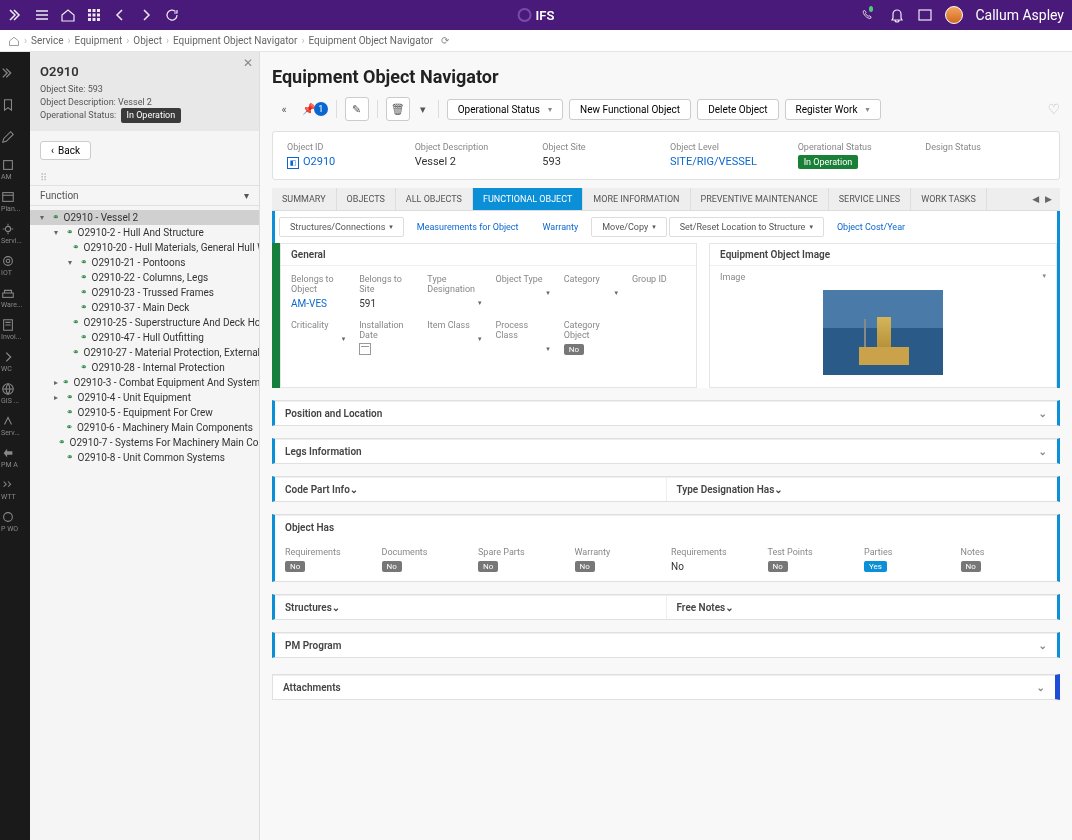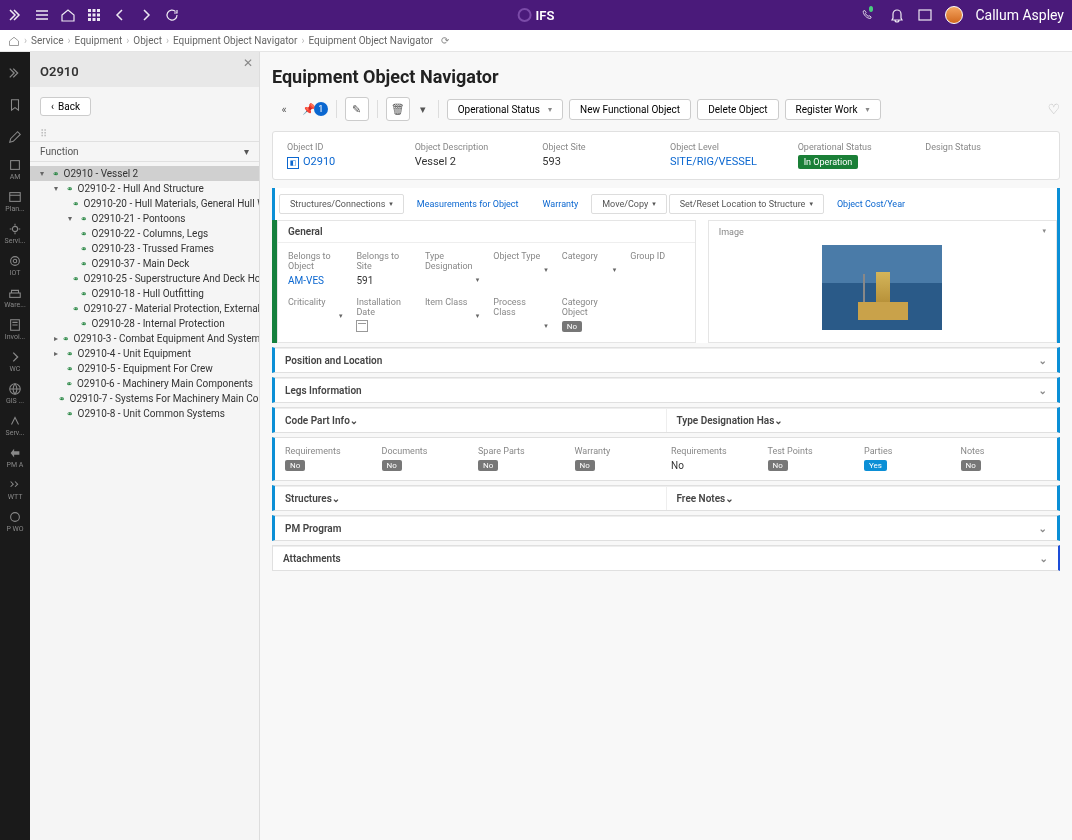--- a/index.html
+++ b/index.html
@@ -11,21 +11,21 @@
 .brand{position:absolute;left:50%;transform:translateX(-50%);display:flex;align-items:center;gap:4px;font-weight:600;font-size:13px}
 .brand-circle{width:14px;height:14px;border-radius:50%;border:2px solid #7b4ba8;display:inline-block}
 .topbar-right{margin-left:auto;display:flex;align-items:center;gap:12px}
 .avatar{width:18px;height:18px;border-radius:50%;background:linear-gradient(#f4a460,#d2691e);border:1px solid #fff}
 .badge-dot{width:6px;height:6px;border-radius:50%;background:#4ade80;position:relative;top:-6px;left:-4px}
 .breadcrumb-bar{height:22px;background:#fff;border-bottom:1px solid #e5e5e5;display:flex;align-items:center;padding:0 8px;font-size:10px;color:#666}
 .breadcrumb-bar a{color:#666;text-decoration:none;cursor:pointer}
 .breadcrumb-sep{margin:0 4px;color:#bbb}
 .main{flex:1;display:flex;overflow:hidden}
 .iconbar{width:30px;background:#1a1a1a;display:flex;flex-direction:column;align-items:center;padding-top:6px;gap:2px}
-.iconbar-item{width:28px;height:30px;display:flex;flex-direction:column;align-items:center;justify-content:center;color:#888;cursor:pointer;font-size:7px}
+.iconbar-item{width:28px;height:30px;display:flex;flex-direction:column;align-items:flex-start;justify-content:center;color:#888;cursor:pointer;font-size:7px}
 .iconbar-item svg{width:14px;height:14px}
 .iconbar-lbl{font-size:7px;margin-top:1px}
 .sidebar{width:230px;background:#f5f5f5;border-right:1px solid #ddd;display:flex;flex-direction:column;position:relative}
 .sidebar-close{position:absolute;top:4px;right:6px;cursor:pointer;color:#888;font-size:12px}
 .obj-header{padding:12px 10px 8px;background:#e8e8e8}
 .obj-id{font-size:13px;font-weight:600;color:#333}
 .obj-meta{font-size:9px;color:#555;margin-top:4px;line-height:1.4}
 .op-badge{display:inline-block;background:#3a3a3a;color:#fff;padding:1px 6px;border-radius:2px;font-size:9px;margin-left:2px}
 .back-btn{margin:10px;padding:3px 10px;border:1px solid #ccc;background:#fff;border-radius:3px;font-size:10px;cursor:pointer;display:inline-flex;align-items:center;gap:4px}
 .func-row{padding:4px 10px;border-top:1px solid #e0e0e0;border-bottom:1px solid #e0e0e0;display:flex;align-items:center}
@@ -50,41 +50,41 @@
 .info-val.link{color:#0b67d0;cursor:pointer}
 .info-badge{background:#1a7f37;color:#fff;padding:2px 6px;border-radius:2px;font-size:9px;display:inline-block;width:fit-content}
 .field-icon{width:12px;height:12px;display:inline-flex;align-items:center;justify-content:center;border:1px solid #0b67d0;color:#0b67d0;font-size:7px;margin-right:4px}
 .tabs{display:flex;border-bottom:1px solid #ddd;background:#eee;font-size:9px}
 .tab{padding:6px 10px;cursor:pointer;color:#555;border-right:1px solid #ddd}
 .tab.active{background:#0b8fd6;color:#fff}
 .tab-nav{margin-left:auto;display:flex;gap:6px;padding:6px 8px;color:#666}
 .subtabs{display:flex;gap:2px;padding:6px 4px;background:#fff;border-left:3px solid #0b8fd6;border-right:3px solid #0b8fd6}
 .subtab{padding:4px 10px;border:1px solid #ddd;border-radius:2px;font-size:9px;cursor:pointer;display:flex;align-items:center;gap:4px;color:#555}
 .subtab.link{color:#0b67d0;border:1px solid transparent}
-.panel-row{display:flex;gap:12px;background:#fff;border-left:5px solid #15803d;border-right:3px solid #0b8fd6}
+.panel-row{display:flex;gap:12px;background:#fff;border-left:8px solid #15803d;border-right:3px solid #0b8fd6}
 .panel{flex:1;border:1px solid #e5e5e5}
 .panel-title{padding:5px 10px;font-size:10px;font-weight:600;color:#444;border-bottom:1px solid #eee}
 .panel-body{padding:8px 10px}
 .field-grid{display:grid;grid-template-columns:repeat(6,1fr);gap:10px 14px}
 .fld{display:flex;flex-direction:column;gap:2px}
 .fld-lbl{font-size:9px;color:#888}
 .fld-val{font-size:10px;color:#333;min-height:14px;display:flex;align-items:center;gap:4px}
 .fld-val.link{color:#0b67d0}
 .dd-caret{font-size:7px;color:#666;margin-left:auto}
 .no-badge{background:#777;color:#fff;padding:1px 5px;border-radius:2px;font-size:8px}
 .yes-badge{background:#0b8fd6;color:#fff;padding:1px 5px;border-radius:2px;font-size:8px}
 .date-icon{width:12px;height:12px;border:1px solid #999;display:inline-block;position:relative}
 .date-icon::before{content:'';position:absolute;top:2px;left:1px;right:1px;height:1px;background:#999}
 .img-panel{display:flex;flex-direction:column}
 .img-box{width:120px;height:85px;margin:8px auto 12px;background:linear-gradient(to bottom,#4a7ba8 0%,#4a7ba8 45%,#2a5a88 45%,#2a5a88 100%);position:relative;overflow:hidden}
 .rig{position:absolute;bottom:10px;left:30%;width:50px;height:55px}
 .rig-deck{position:absolute;bottom:0;width:100%;height:18px;background:#c9a24a}
 .rig-tower{position:absolute;bottom:18px;left:18px;width:14px;height:30px;background:linear-gradient(#d4b55a,#b8923a)}
 .rig-crane{position:absolute;bottom:18px;left:5px;width:2px;height:28px;background:#888}
-.section{background:#fff;border:1px solid #e0e0e0;border-left:3px solid #0b8fd6;border-right:3px solid #0b8fd6;margin-top:4px}
+.section{background:#fff;border:1px solid #e0e0e0;border-left:3px solid #0b8fd6;border-right:3px solid #0b8fd6;margin-top:12px}
 .section-hd{padding:6px 10px;font-size:10px;font-weight:600;color:#444;display:flex;align-items:center;cursor:pointer;border-top:1px solid #eee}
 .section-hd .chev{margin-left:auto;font-size:10px;color:#888}
 .section-split{display:flex}
 .section-split>div{flex:1;padding:6px 10px;font-size:10px;font-weight:600;color:#444;display:flex;align-items:center;border-top:1px solid #eee}
 .section-split>div:first-child{border-right:1px solid #eee}
 .obj-has-grid{display:grid;grid-template-columns:repeat(8,1fr);gap:10px;padding:8px 10px}
 .caret-down::after{content:'▾';font-size:8px;margin-left:4px;color:#888}
 .grip{color:#bbb;font-size:10px;padding:2px 10px}
 </style>
 </head>
@@ -281,20 +281,25 @@
             <circle cx="8" cy="8" r="5"></circle>
           </svg>
           <span class="iconbar-lbl">P WO</span>
         </div>
       </div>
 
     <div class="sidebar">
       <span class="sidebar-close">✕</span>
       <div class="obj-header">
         <div class="obj-id">O2910</div>
+        <div class="obj-meta">
+          <span>Object Site:</span> <span>593</span><br>
+          <span>Object Description:</span> <span>Vessel 2</span><br>
+          <span>Operational Status:</span> <span class="op-badge">In Operation</span>
+        </div>
       </div>
       <div>
         <button class="back-btn">‹ <span>Back</span></button>
       </div>
       <div class="grip">⠿</div>
       <div class="func-row">
         <div class="func-select">
           <span>Function</span>
             <span>▾</span>
         </div>
@@ -336,21 +341,21 @@
             <span>O2910-37 - Main Deck</span>
           </div>
           <div class="tree-node" style="padding-left: 38px;">
             <span class="tree-caret"></span>
             <span class="node-icon">⚭</span>
             <span>O2910-25 - Superstructure And Deck Houses</span>
           </div>
           <div class="tree-node" style="padding-left: 38px;">
             <span class="tree-caret"></span>
             <span class="node-icon">⚭</span>
-            <span>O2910-18 - Hull Outfitting</span>
+            <span>O2910-47 - Hull Outfitting</span>
           </div>
           <div class="tree-node" style="padding-left: 38px;">
             <span class="tree-caret"></span>
             <span class="node-icon">⚭</span>
             <span>O2910-27 - Material Protection, External</span>
           </div>
           <div class="tree-node" style="padding-left: 38px;">
             <span class="tree-caret"></span>
             <span class="node-icon">⚭</span>
             <span>O2910-28 - Internal Protection</span>
@@ -431,20 +436,34 @@
         <div class="info-field">
           <span class="info-lbl">Operational Status</span>
           <span class="info-badge">In Operation</span>
         </div>
         <div class="info-field">
           <span class="info-lbl">Design Status</span>
           <span class="info-val"></span>
         </div>
       </div>
 
+      <div class="tabs" id="tabs">
+        <div class="tab">SUMMARY</div>
+          <div class="tab">OBJECTS</div>
+          <div class="tab">ALL OBJECTS</div>
+          <div class="tab active">FUNCTIONAL OBJECT</div>
+          <div class="tab">MORE INFORMATION</div>
+          <div class="tab">PREVENTIVE MAINTENANCE</div>
+          <div class="tab">SERVICE LINES</div>
+          <div class="tab">WORK TASKS</div>
+          <div class="tab-nav">
+          <span>◀</span>
+          <span>▶</span>
+        </div>
+      </div>
 
       <div class="subtabs" id="subtabs">
           <div class="subtab">Structures/Connections <span style="font-size:7px">▾</span></div>
           <div class="subtab link">Measurements for Object</div>
           <div class="subtab link">Warranty</div>
           <div class="subtab">Move/Copy <span style="font-size:7px">▾</span></div>
           <div class="subtab">Set/Reset Location to Structure <span style="font-size:7px">▾</span></div>
           <div class="subtab link">Object Cost/Year</div>
         </div>
 
@@ -510,20 +529,21 @@
               <div class="fld">
                   <span class="fld-lbl">Category Object</span>
                   <span class="fld-val">
                     <span class="no-badge">No</span>
                   </span>
                 </div>
             </div>
           </div>
         </div>
         <div class="panel img-panel" style="flex:1">
+          <div class="panel-title">Equipment Object Image</div>
           <div style="padding:6px 10px 0;display:flex;justify-content:space-between">
             <span class="fld-lbl">Image</span>
             <span style="font-size:7px;color:#888">▾</span>
           </div>
           <div class="img-box">
             <div class="rig">
                 <div class="rig-deck"></div>
                 <div class="rig-tower"></div>
                 <div class="rig-crane"></div>
               </div>
@@ -549,20 +569,23 @@
               <span>Code Part Info</span>
               <span class="chev">⌄</span>
             </div>
         <div>
               <span>Type Designation Has</span>
               <span class="chev">⌄</span>
             </div>
       </div>
         </div>
       <div class="section">
+        <div class="section-hd">
+            <span>Object Has</span>
+          </div>
         <div class="obj-has-grid" id="obj-has-grid">
             <div class="fld">
               <span class="fld-lbl">Requirements</span>
               <span class="fld-val">
                 <span class="no-badge">No</span>
               </span>
             </div>
             <div class="fld">
               <span class="fld-lbl">Documents</span>
               <span class="fld-val">
@@ -616,21 +639,21 @@
               <span class="chev">⌄</span>
             </div>
       </div>
         </div>
       <div class="section">
           <div class="section-hd">
             <span>PM Program</span>
             <span class="chev">⌄</span>
           </div>
         </div>
-      <div class="section" style="border-left:1px solid #e0e0e0;border-right:2px solid #1d4ed8;margin-top:4px">
+      <div class="section" style="border-left:1px solid #e0e0e0;border-right:5px solid #1d4ed8;margin-top:16px">
           <div class="section-hd">
             <span>Attachments</span>
             <span class="chev">⌄</span>
           </div>
         </div>
     </div>
   </div>
 </div>
 
 </body></html>

